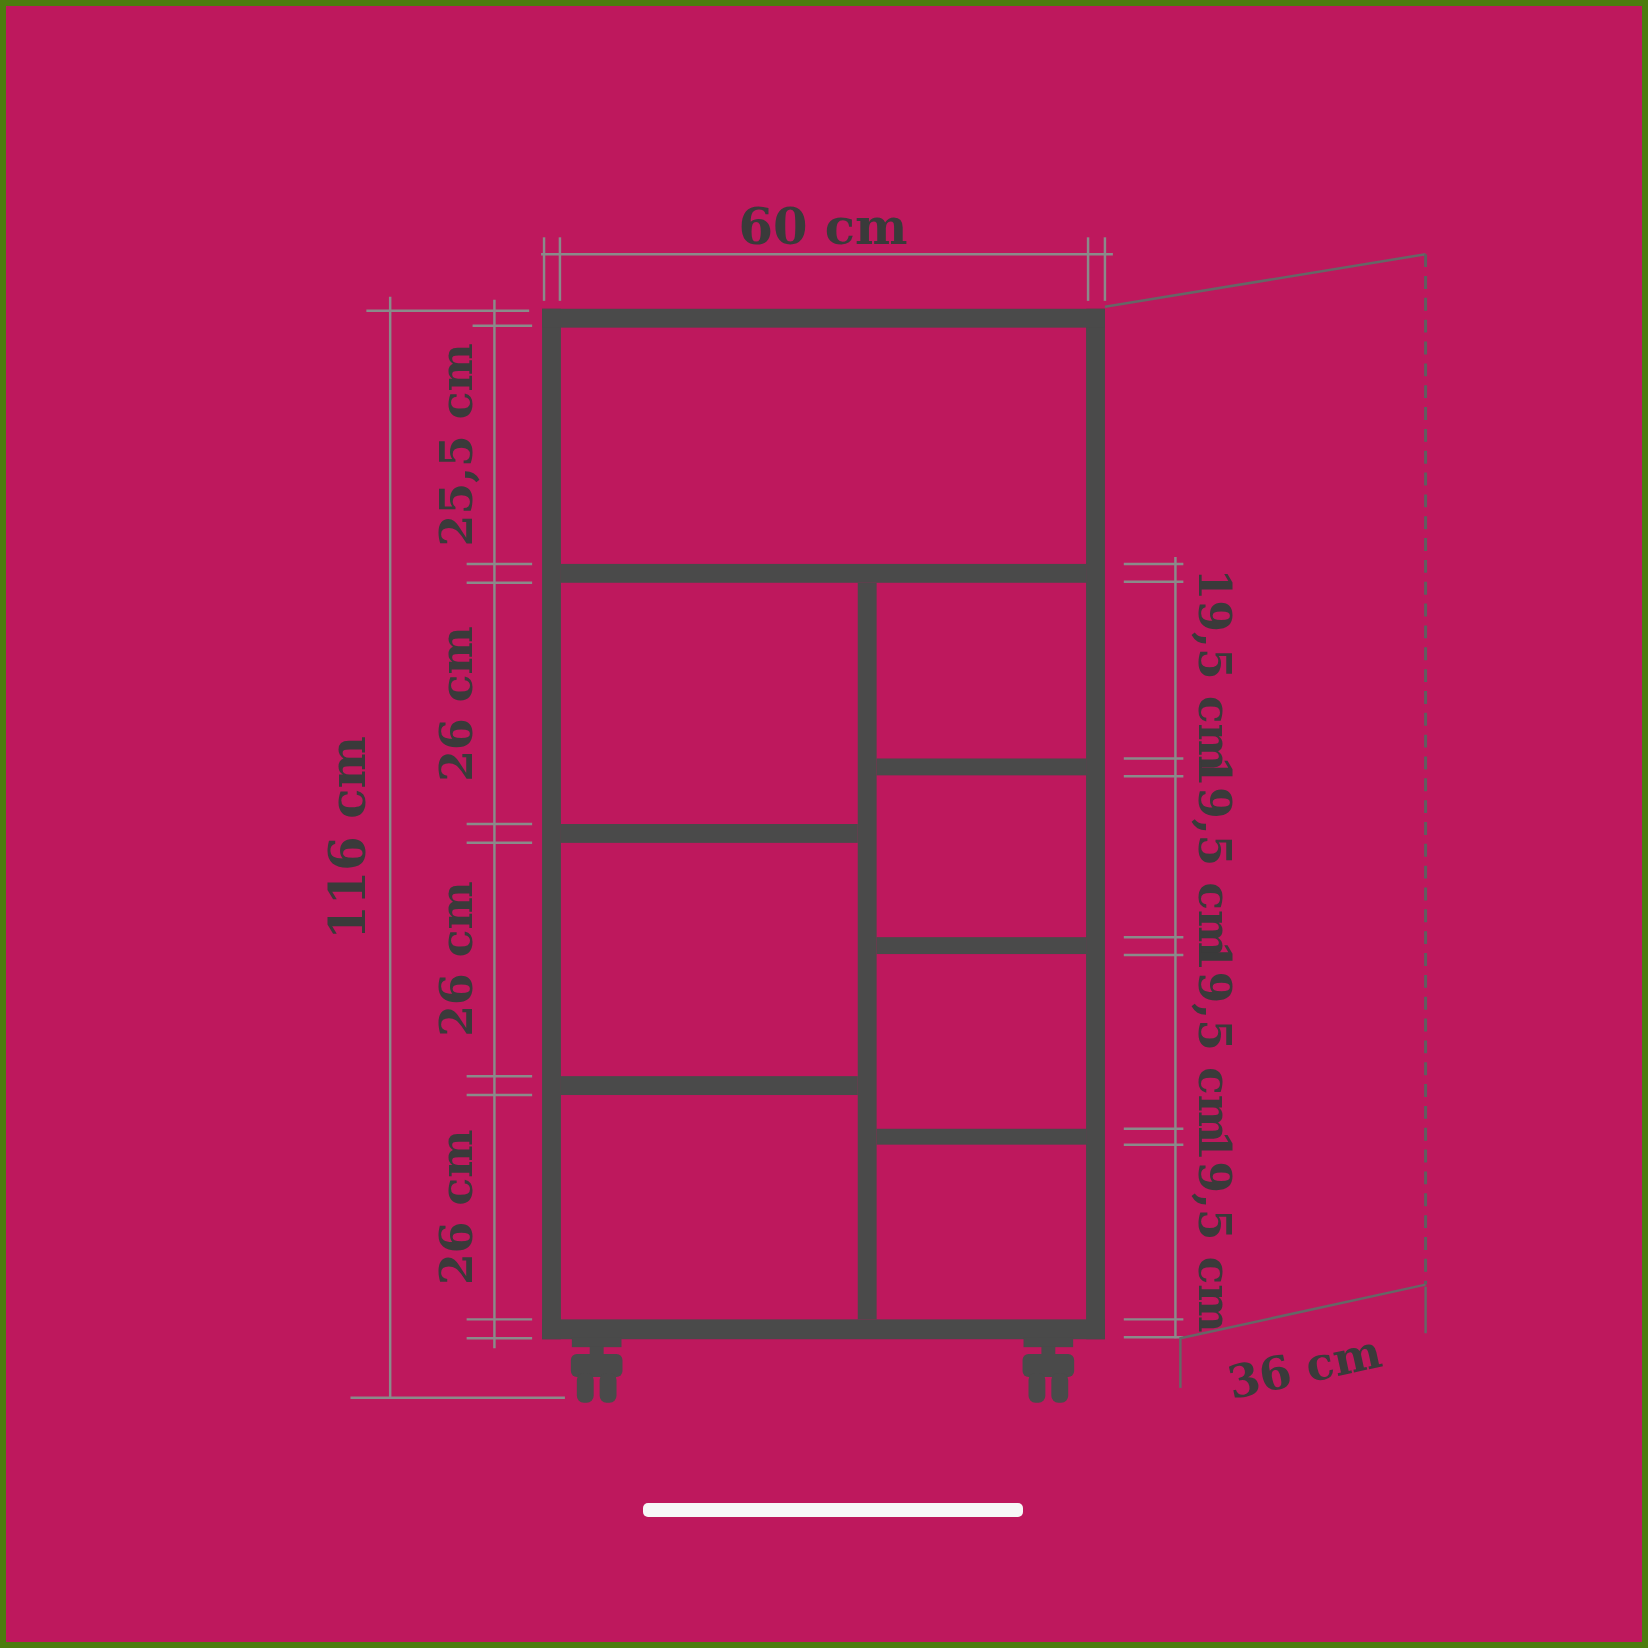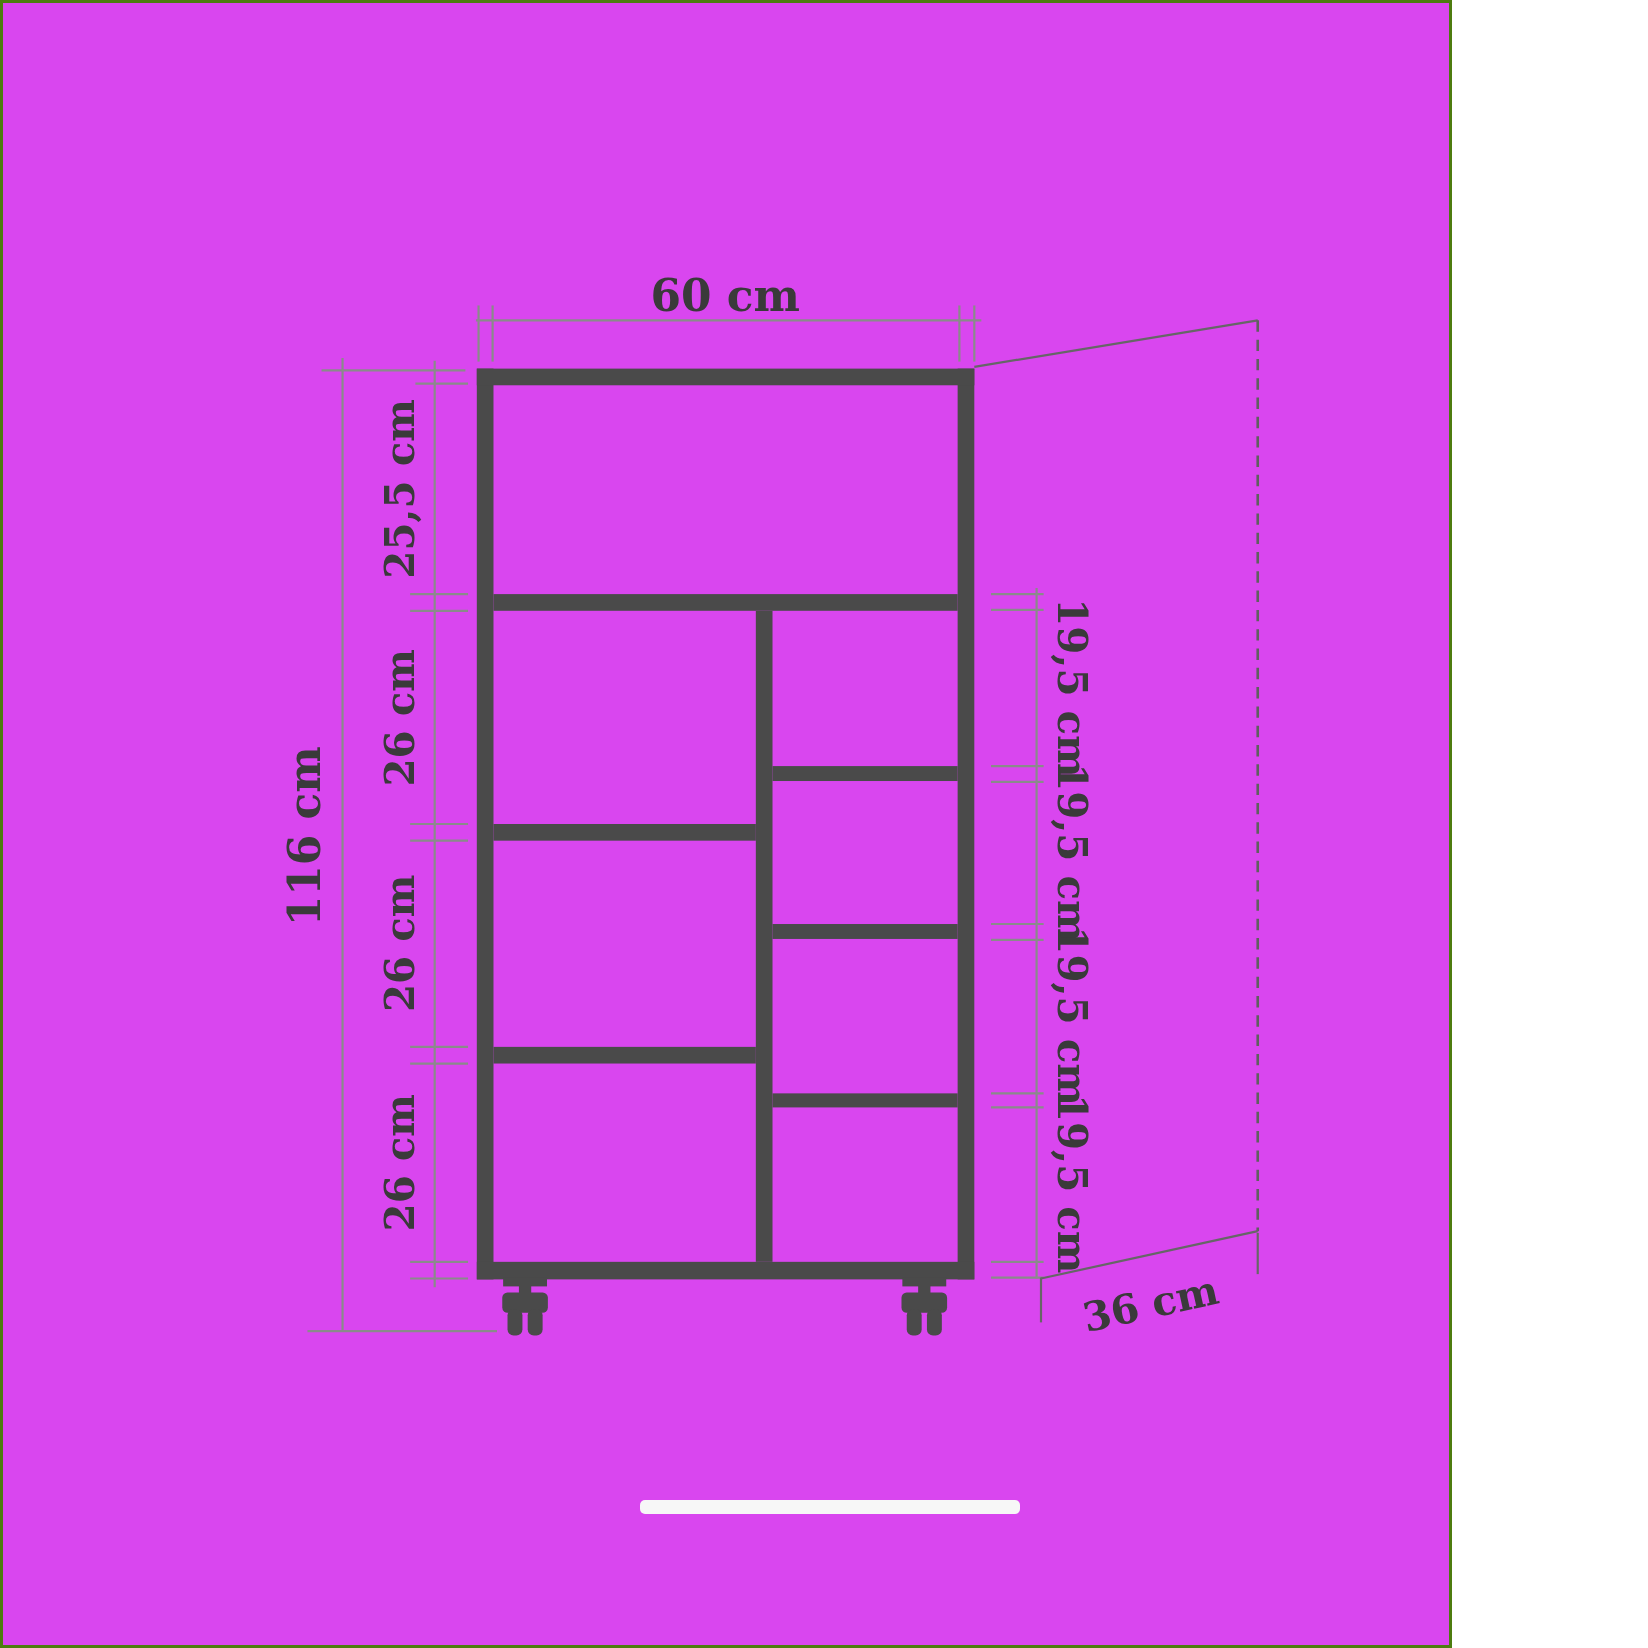--- a/index.html
+++ b/index.html
@@ -2,24 +2,24 @@
 <html><head>
 <meta charset="utf-8">
 <style>
   html, body {
     margin: 0;
     padding: 0;
     background: #ffffff;
   }
   .canvas {
     position: relative;
-    width: 1452px;
+    width: 1648px;
     height: 1648px;
-    background: #d946ef;
-    border: 3px solid #4d7c0f;
+    background: #be185d;
+    border: 6px solid #4d7c0f;
     box-sizing: border-box;
     overflow: hidden;
     font-family: "DejaVu Serif", "Liberation Serif", serif;
   }
   .canvas svg {
     position: absolute;
     left: 0;
     top: 0;
     width: 100%;
     height: 100%;

